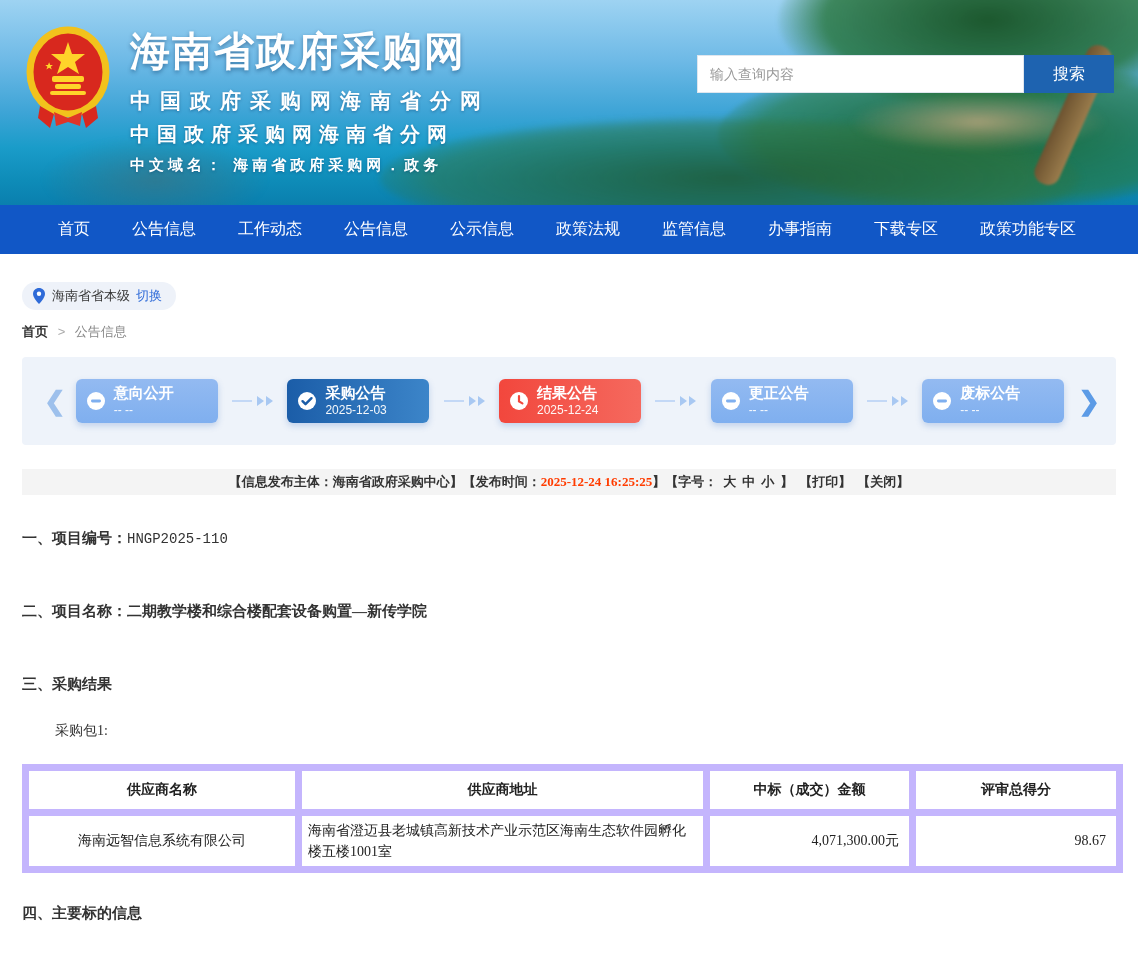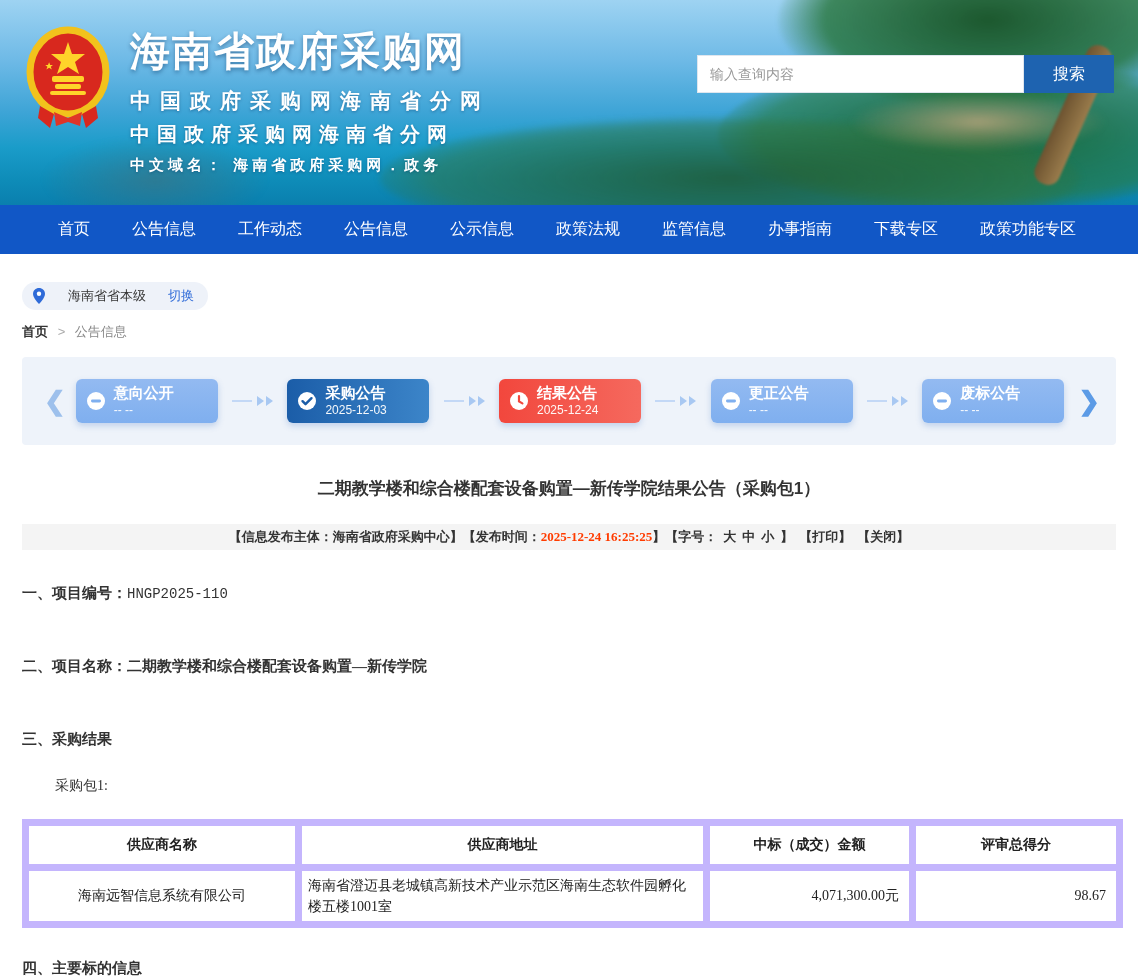--- a/index.html
+++ b/index.html
@@ -43,21 +43,21 @@
         font-size:16px; cursor:pointer; }
 
   
   .nav { width:1138px; height:49px; background:#1157c6; display:flex; align-items:center;
          padding:0 62px 0 58px; justify-content:space-between; }
   .nav-item { color:#fff; font-size:16px; font-weight:500; cursor:pointer; white-space:nowrap; }
 
   
   .content { width:1094px; margin:0 auto; position:relative; }
 
-  .loc-pill { display:inline-flex; align-items:center; gap:22px; margin-top:28px;
+  .loc-pill { display:inline-flex; align-items:center; gap:6px; margin-top:28px;
         background:#eef2f9; border-radius:14px; padding:5px 14px 5px 10px; font-size:13px; color:#333; }
   .loc-switch { color:#2f6bd8; cursor:pointer; }
 
   .breadcrumb { margin-top:13px; font-size:13px; color:#888; }
   .bc-home { color:#333; font-weight:bold; cursor:pointer; }
   .bc-sep { margin:0 6px; color:#aaa; }
   .bc-cur { color:#888; }
 
   
   .stepper { margin-top:16px; height:88px; background:#eef3fa; border-radius:4px;
@@ -266,21 +266,20 @@
       <span class="step-txt">
         <span class="step-label">废标公告</span>
         <span class="step-date">-- --</span>
       </span>
     </div>
 
     <span class="chev chev-right">❯</span>
   </div>
 
   
-  <div class="art-title">二期教学楼和综合楼配套设备购置—新传学院结果公告（采购包1）</div>
 
   
   <div class="meta-bar">
     <span>【信息发布主体：海南省政府采购中心】</span>
     <span>【发布时间：</span>
     <span class="red">2025-12-24 16:25:25</span>
     <span>】</span>
     <span>【字号：</span>
     <span class="meta-gap"></span>
     <span class="clickable">大</span>

